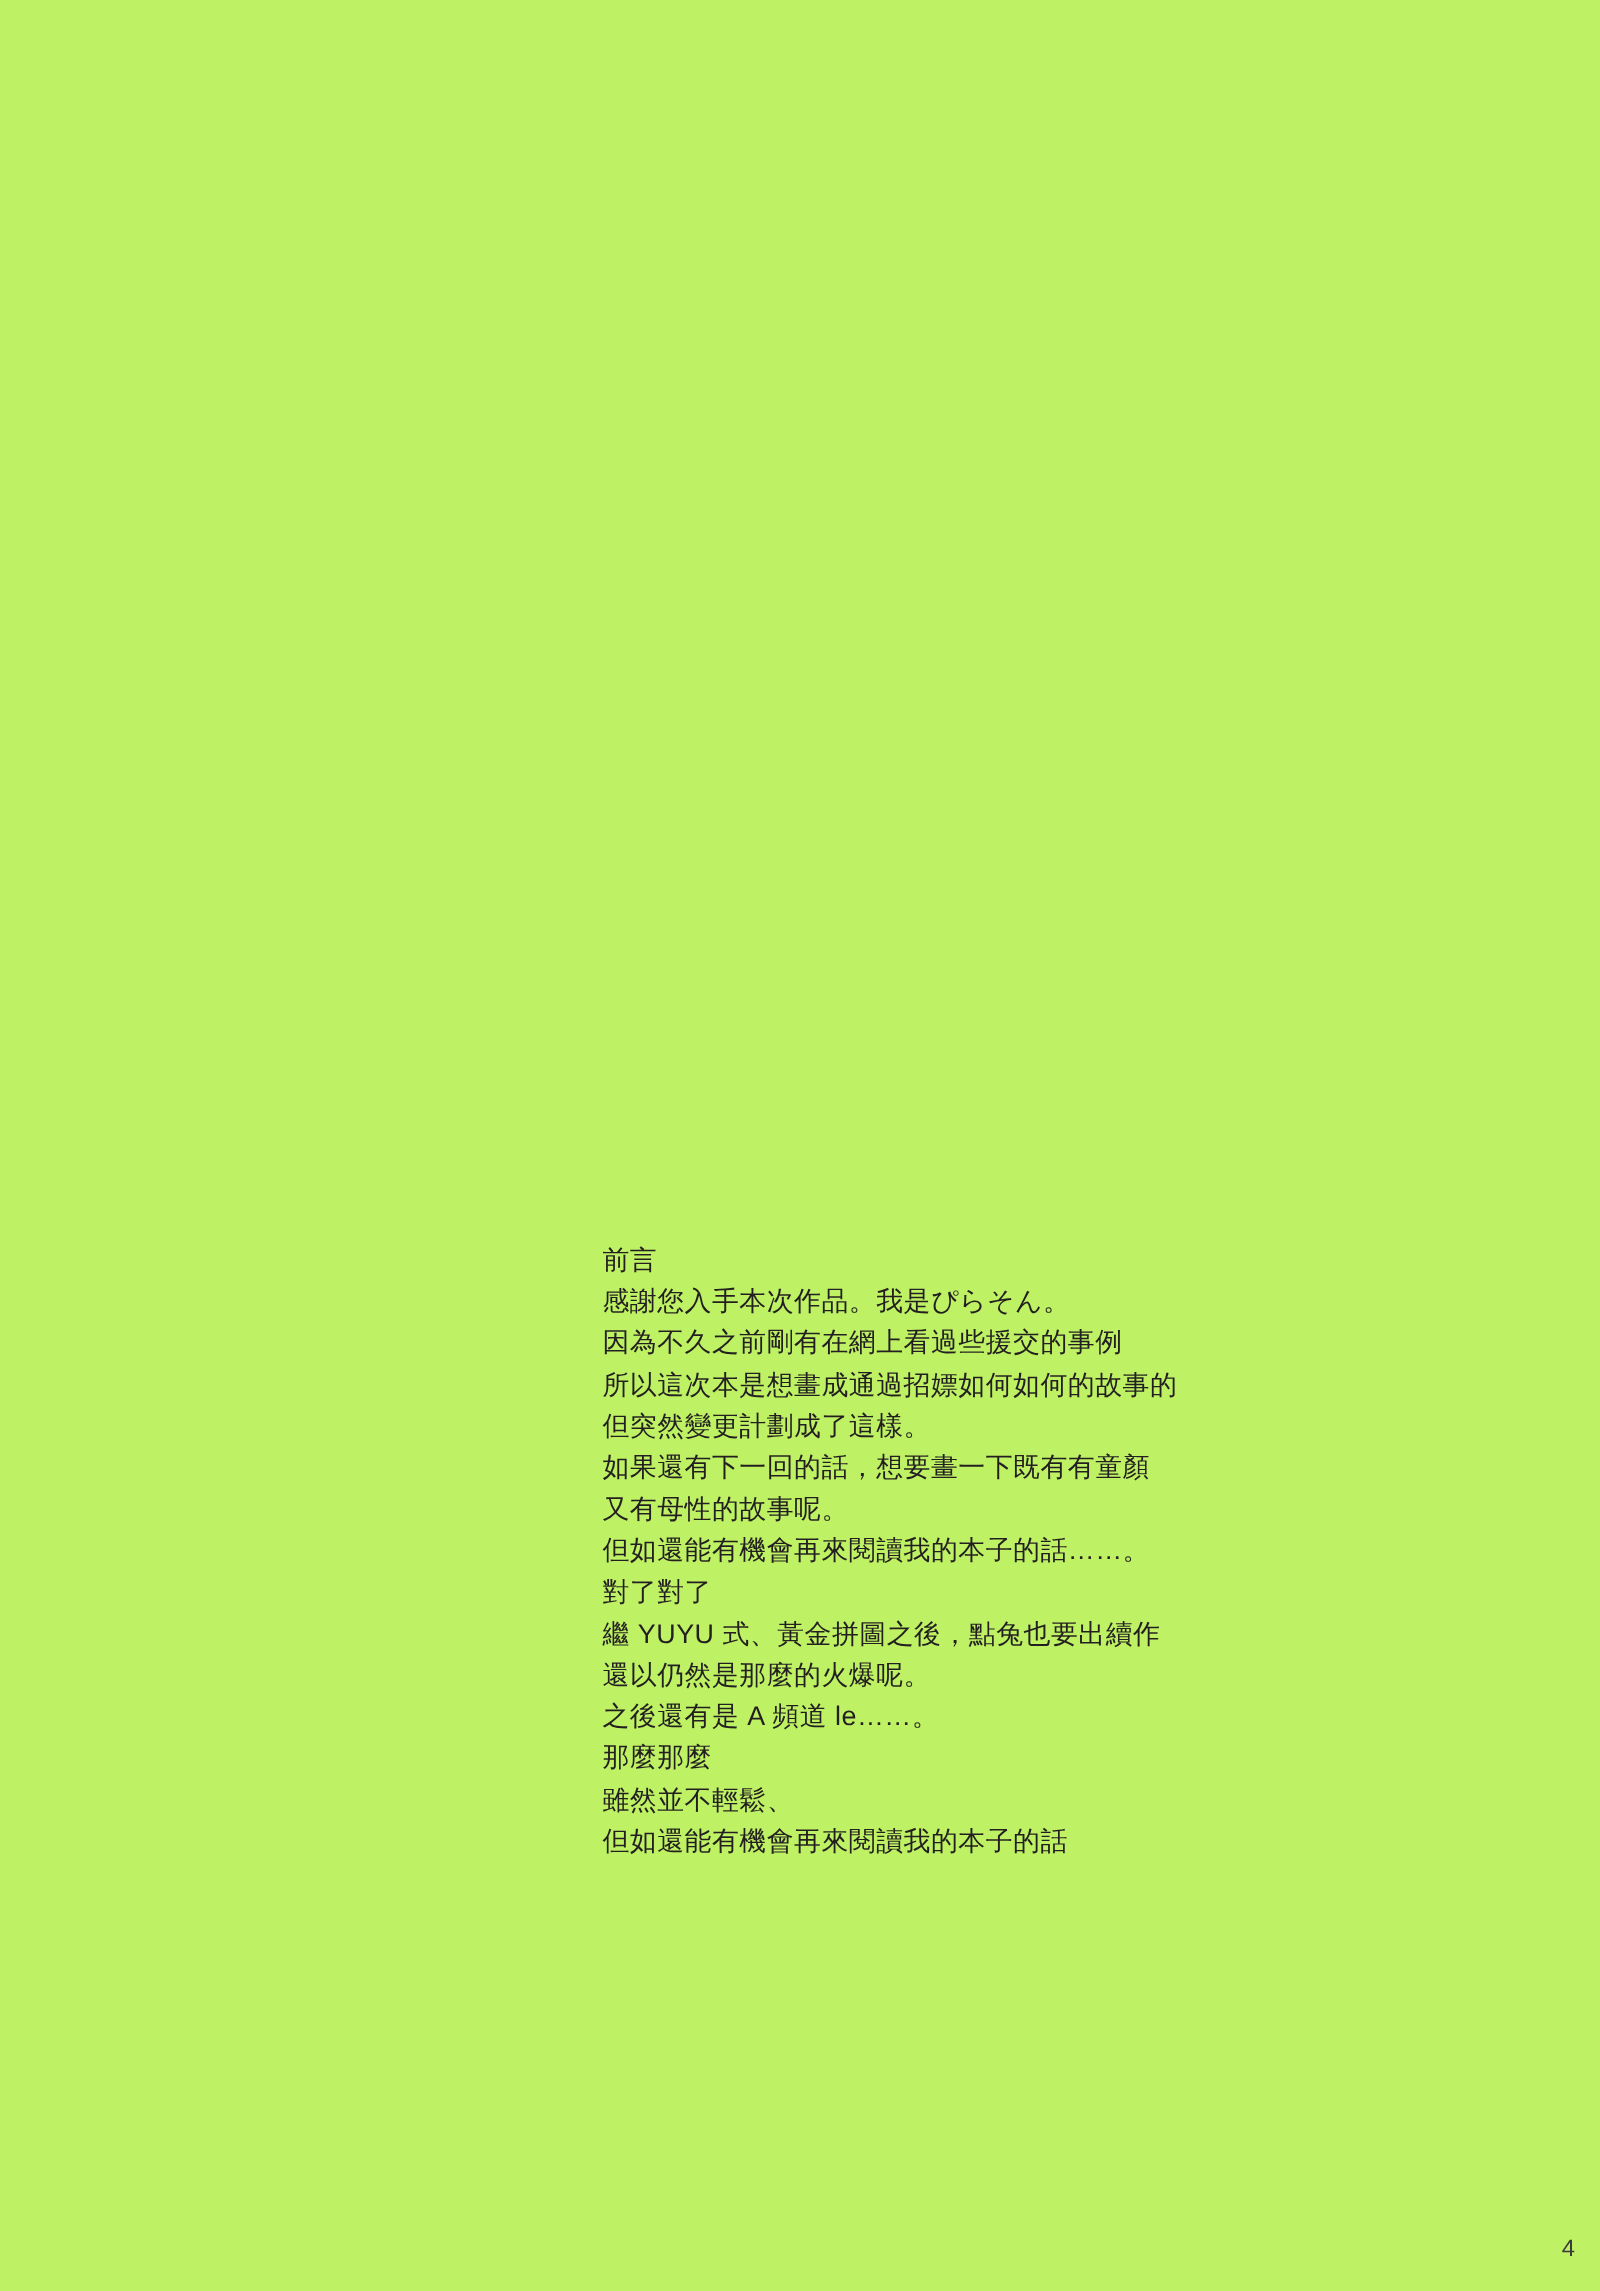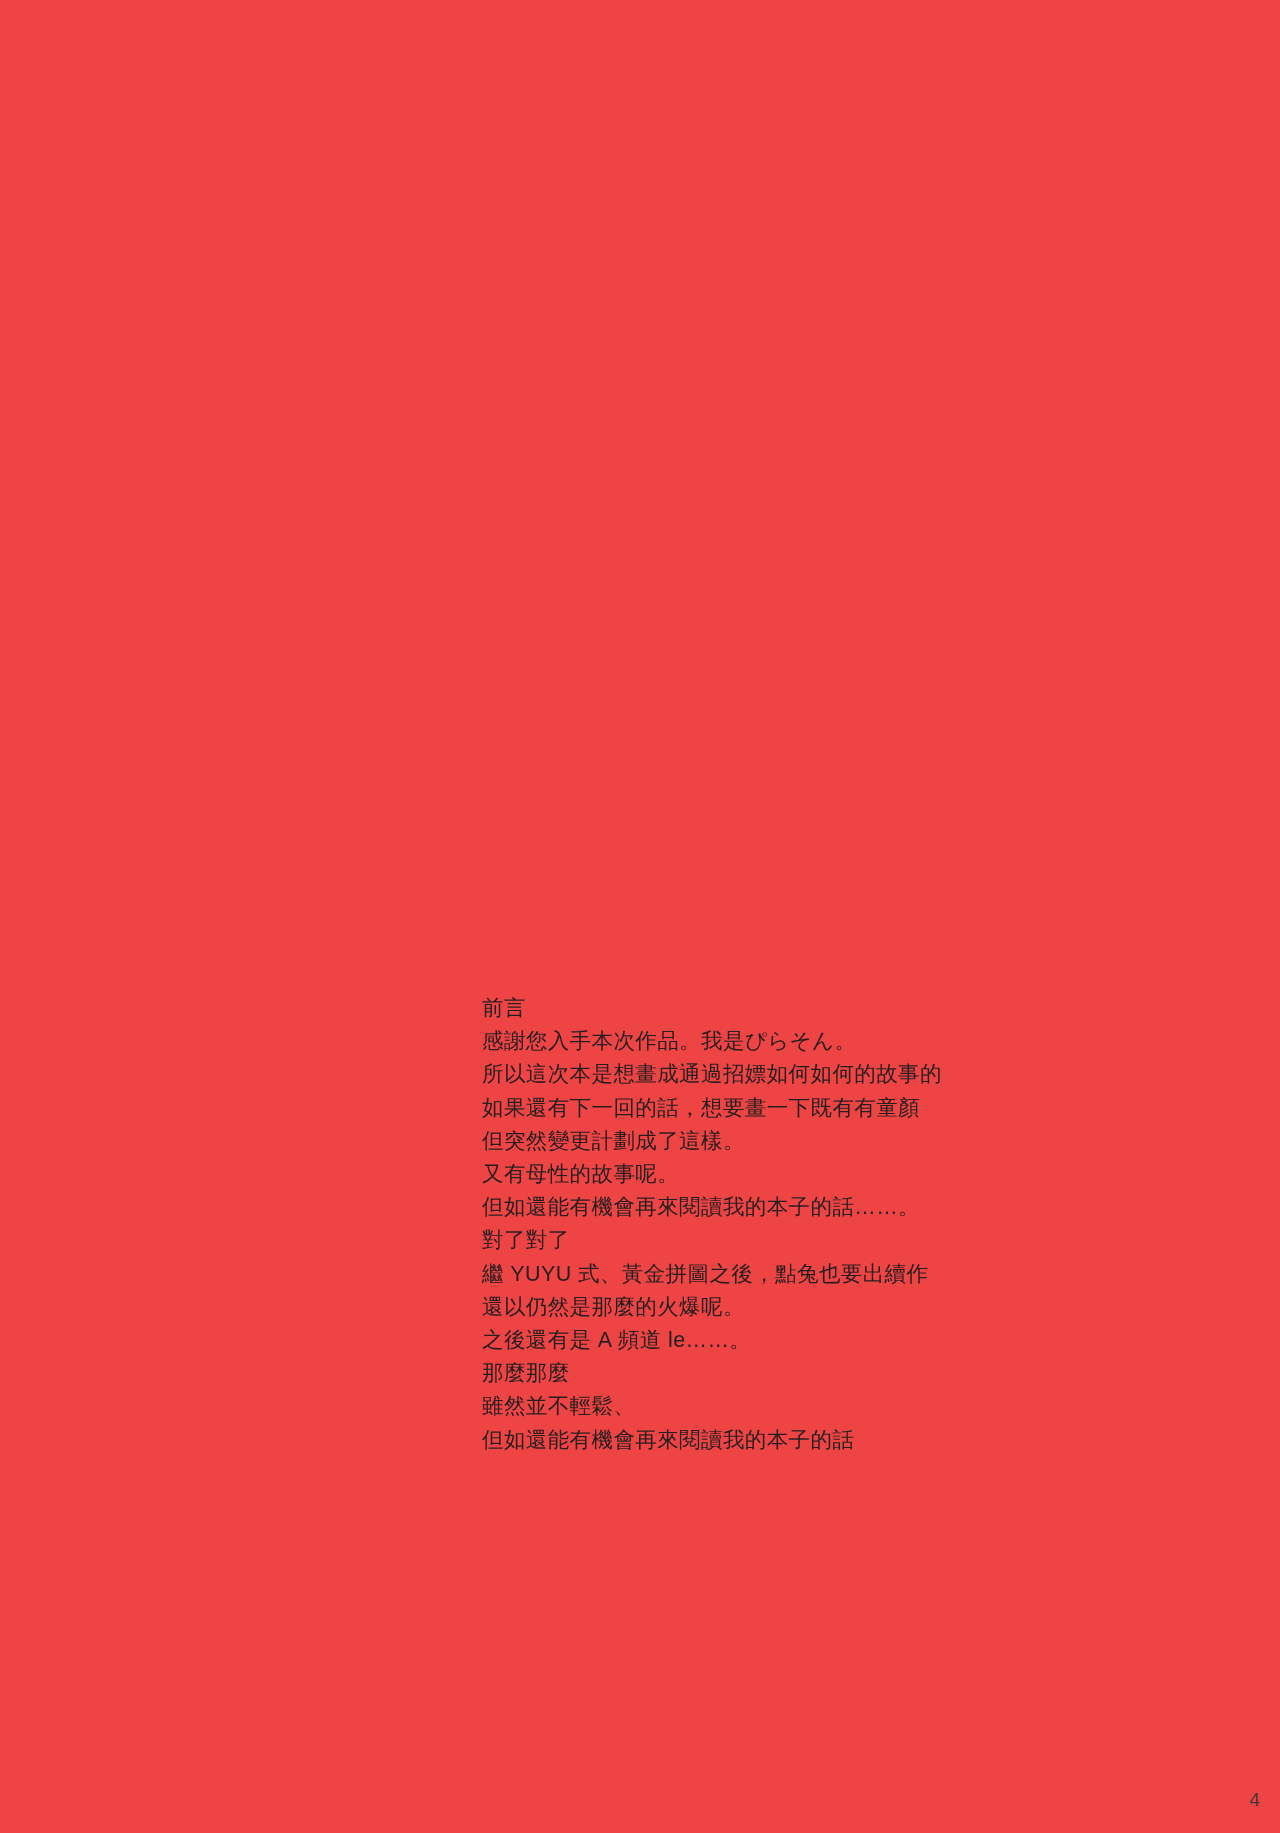--- a/index.html
+++ b/index.html
@@ -11,21 +11,21 @@
     width: 1280px;
     height: 1833px;
     position: relative;
     font-family: "Liberation Sans", sans-serif;
     color: #231f20;
     overflow: hidden;
   }
   .page {
     position: absolute;
     inset: 0;
-    background: #ef4444;
+    background: #bef264;
   }
   .afterword {
     position: absolute;
     left: 482px;
     top: 992px;
     width: 620px;
   }
   .afterword .line {
     font-size: 21.5px;
     line-height: 33.2px;
@@ -43,23 +43,24 @@
   }
 </style>
 </head>
 <body>
 
 <div class="page">
 
   <div class="afterword">
     <div class="line">前言</div>
     <div class="line">感謝您入手本次作品。我是ぴらそん。</div>
+    <div class="line">因為不久之前剛有在網上看過些援交的事例</div>
     <div class="line">所以這次本是想畫成通過招嫖如何如何的故事的</div>
+    <div class="line">但突然變更計劃成了這樣。</div>
     <div class="line">如果還有下一回的話，想要畫一下既有有童顏</div>
-    <div class="line">但突然變更計劃成了這樣。</div>
     <div class="line">又有母性的故事呢。</div>
     <div class="line">但如還能有機會再來閱讀我的本子的話……。</div>
     <div class="line">對了對了</div>
     <div class="line">繼 YUYU 式、黃金拼圖之後，點兔也要出續作</div>
     <div class="line">還以仍然是那麼的火爆呢。</div>
     <div class="line">之後還有是 A 頻道 le……。</div>
     <div class="line">那麼那麼</div>
     <div class="line">雖然並不輕鬆、</div>
     <div class="line">但如還能有機會再來閱讀我的本子的話</div>
   </div>

